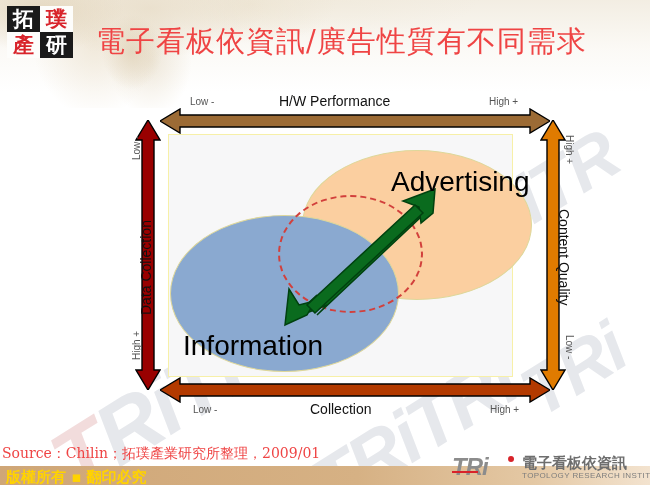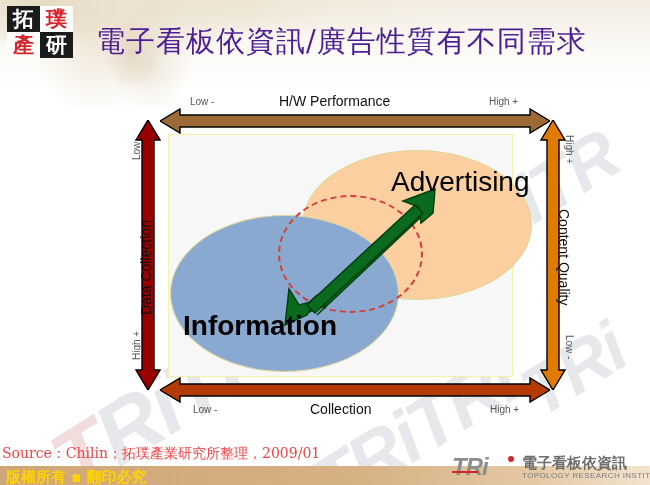--- a/index.html
+++ b/index.html
@@ -56,21 +56,21 @@
   }
   .lg-a{background:#1a1a1a;color:#ffffff;}
   .lg-b{background:#fdfdfb;color:#d8232a;}
   .lg-c{background:#fdfdfb;color:#d8232a;}
   .lg-d{background:#1a1a1a;color:#ffffff;}
 
   
   .title{
     position:absolute;left:96px;top:24px;width:540px;
     font-family:"DejaVu Serif", serif;
-    font-size:29px;line-height:1.2;color:#4c1d95;
+    font-size:29px;line-height:1.2;color:#ef4444;
     letter-spacing:1px;white-space:nowrap;
   }
 
   
   .plot{
     position:absolute;left:168px;top:134px;width:345px;height:243px;
     background:#f7f7f8;border:1px solid #f7f0a8;box-sizing:border-box;
   }
 
   
@@ -87,21 +87,21 @@
     position:absolute;left:278px;top:195px;width:145px;height:118px;
     border:2px dashed #d2403c;border-radius:50%;
     box-sizing:border-box;
   }
 
   .blob-label{
     position:absolute;color:#000;font-family:"Liberation Sans", sans-serif;
     font-size:28px;white-space:nowrap;
   }
   .lbl-adv{left:391px;top:166px;text-align:right;}
-  .lbl-info{left:183px;top:310px;font-weight:bold;}
+  .lbl-info{left:183px;top:330px;}
 
   
   .green-arrow{position:absolute;left:255px;top:185px;width:200px;height:150px;pointer-events:none;}
 
   
   .axis-svg{position:absolute;pointer-events:none;}
   .ax-top{left:160px;top:108px;width:390px;height:26px;}
   .ax-bottom{left:160px;top:377px;width:390px;height:26px;}
   .ax-left{left:135px;top:120px;width:26px;height:270px;}
   .ax-right{left:540px;top:120px;width:26px;height:270px;}

